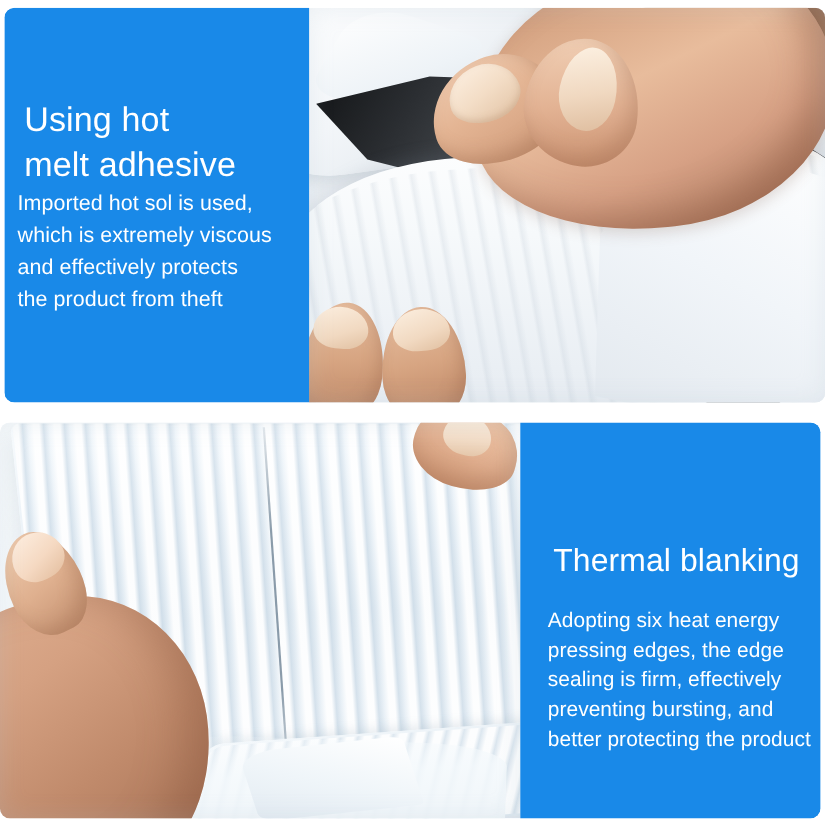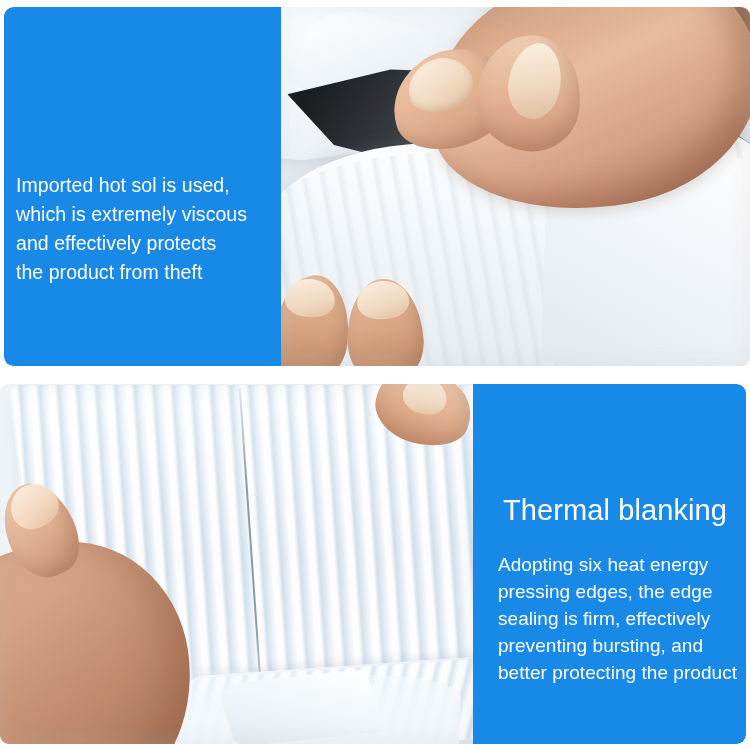--- a/index.html
+++ b/index.html
@@ -444,20 +444,22 @@
       <div class="pt-nail2"></div>
       <div class="pt-finger pt-f1"></div>
       <div class="pt-fn pt-fn1"></div>
       <div class="pt-finger pt-f2"></div>
       <div class="pt-fn pt-fn2"></div>
       <div class="photo-edge"></div>
     </div>
 
     <div class="blue-block" id="blue-block-top" style="background: rgb(25, 137, 232);"></div>
 
+    <h2 class="panel-title" id="title-top" style="z-index:5;">Using hot
+melt adhesive</h2>
 
     <p class="panel-body" id="body-top" style="z-index:5;margin:0;">Imported hot sol is used,
 which is extremely viscous
 and effectively protects
 the product from theft</p>
   </section>
 
   <section class="panel" id="panel-bottom">
 
     <div class="photo" id="photo-bottom">

